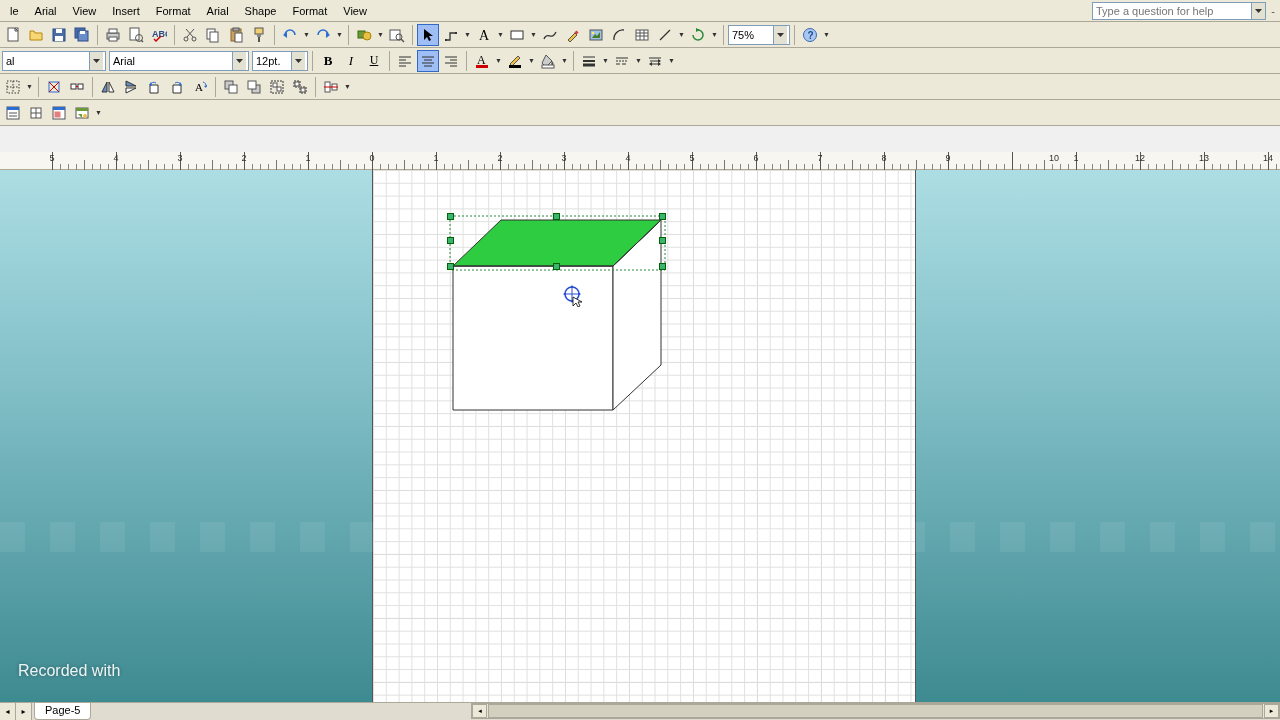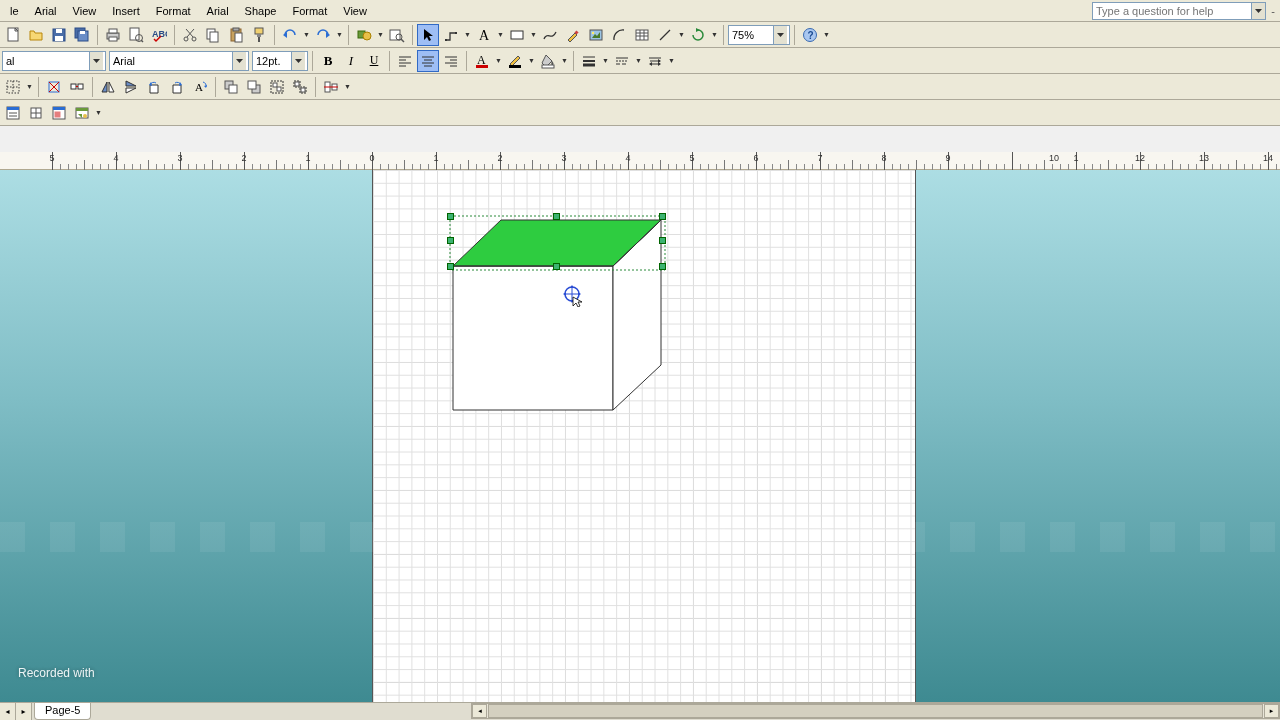--- a/index.html
+++ b/index.html
@@ -40,21 +40,21 @@
       linear-gradient(90deg, #e0e0e0 1px, transparent 1px),
       linear-gradient(#bbb 1px, transparent 1px),
       linear-gradient(90deg, #bbb 1px, transparent 1px);
     background-size: 12.8px 12.8px, 12.8px 12.8px, 64px 64px, 64px 64px;
   }
 
   .shape-svg { position:absolute; top: 40px; left: 72px; }
   .handle { position:absolute; width:7px; height:7px; background:#3cb371; border:1px solid #006400; }
 
   .watermark { position: absolute; left: 18px; bottom: 22px; color: #fff; font-family: Arial, sans-serif; text-shadow: 0 0 4px rgba(0,0,0,.4); white-space: nowrap; }
-  .watermark .l1 { font-size: 12px; opacity: .9; }
+  .watermark .l1 { font-size: 16px; opacity: .9; }
   .watermark .l2 { font-size: 18px; font-weight: bold; letter-spacing: 0.5px; display:flex;align-items:center; gap:4px;}
   .wm-badge{ width:22px;height:22px;border:3px solid #fff;border-radius:50%;display:inline-flex;align-items:center;justify-content:center;}
   .wm-badge::after{content:"";width:8px;height:8px;background:#fff;border-radius:50%;}
 
   .cursor-move { position:absolute; width:18px; height:18px; pointer-events:none; }
 
   .pagetabs { position: absolute; left: 0; right: 0; bottom: 0; height: 18px; background: #e0ddd0; border-top: 1px solid #aca899; display: flex; align-items: stretch; }
   .nav-btn { width: 16px; border-right: 1px solid #aca899; background:#ece9d8; display:flex;align-items:center;justify-content:center; font-size:8px; }
   .tab { background: #fff; border: 1px solid #aca899; border-top: none; padding: 1px 10px; font-size: 11px; border-radius: 0 0 4px 4px; margin-left:2px; }
   .scroll-h { flex:1; margin-left: 380px; height: 16px; background:#e8e5d8; border:1px solid #aca899; display:flex; align-items:center; }

